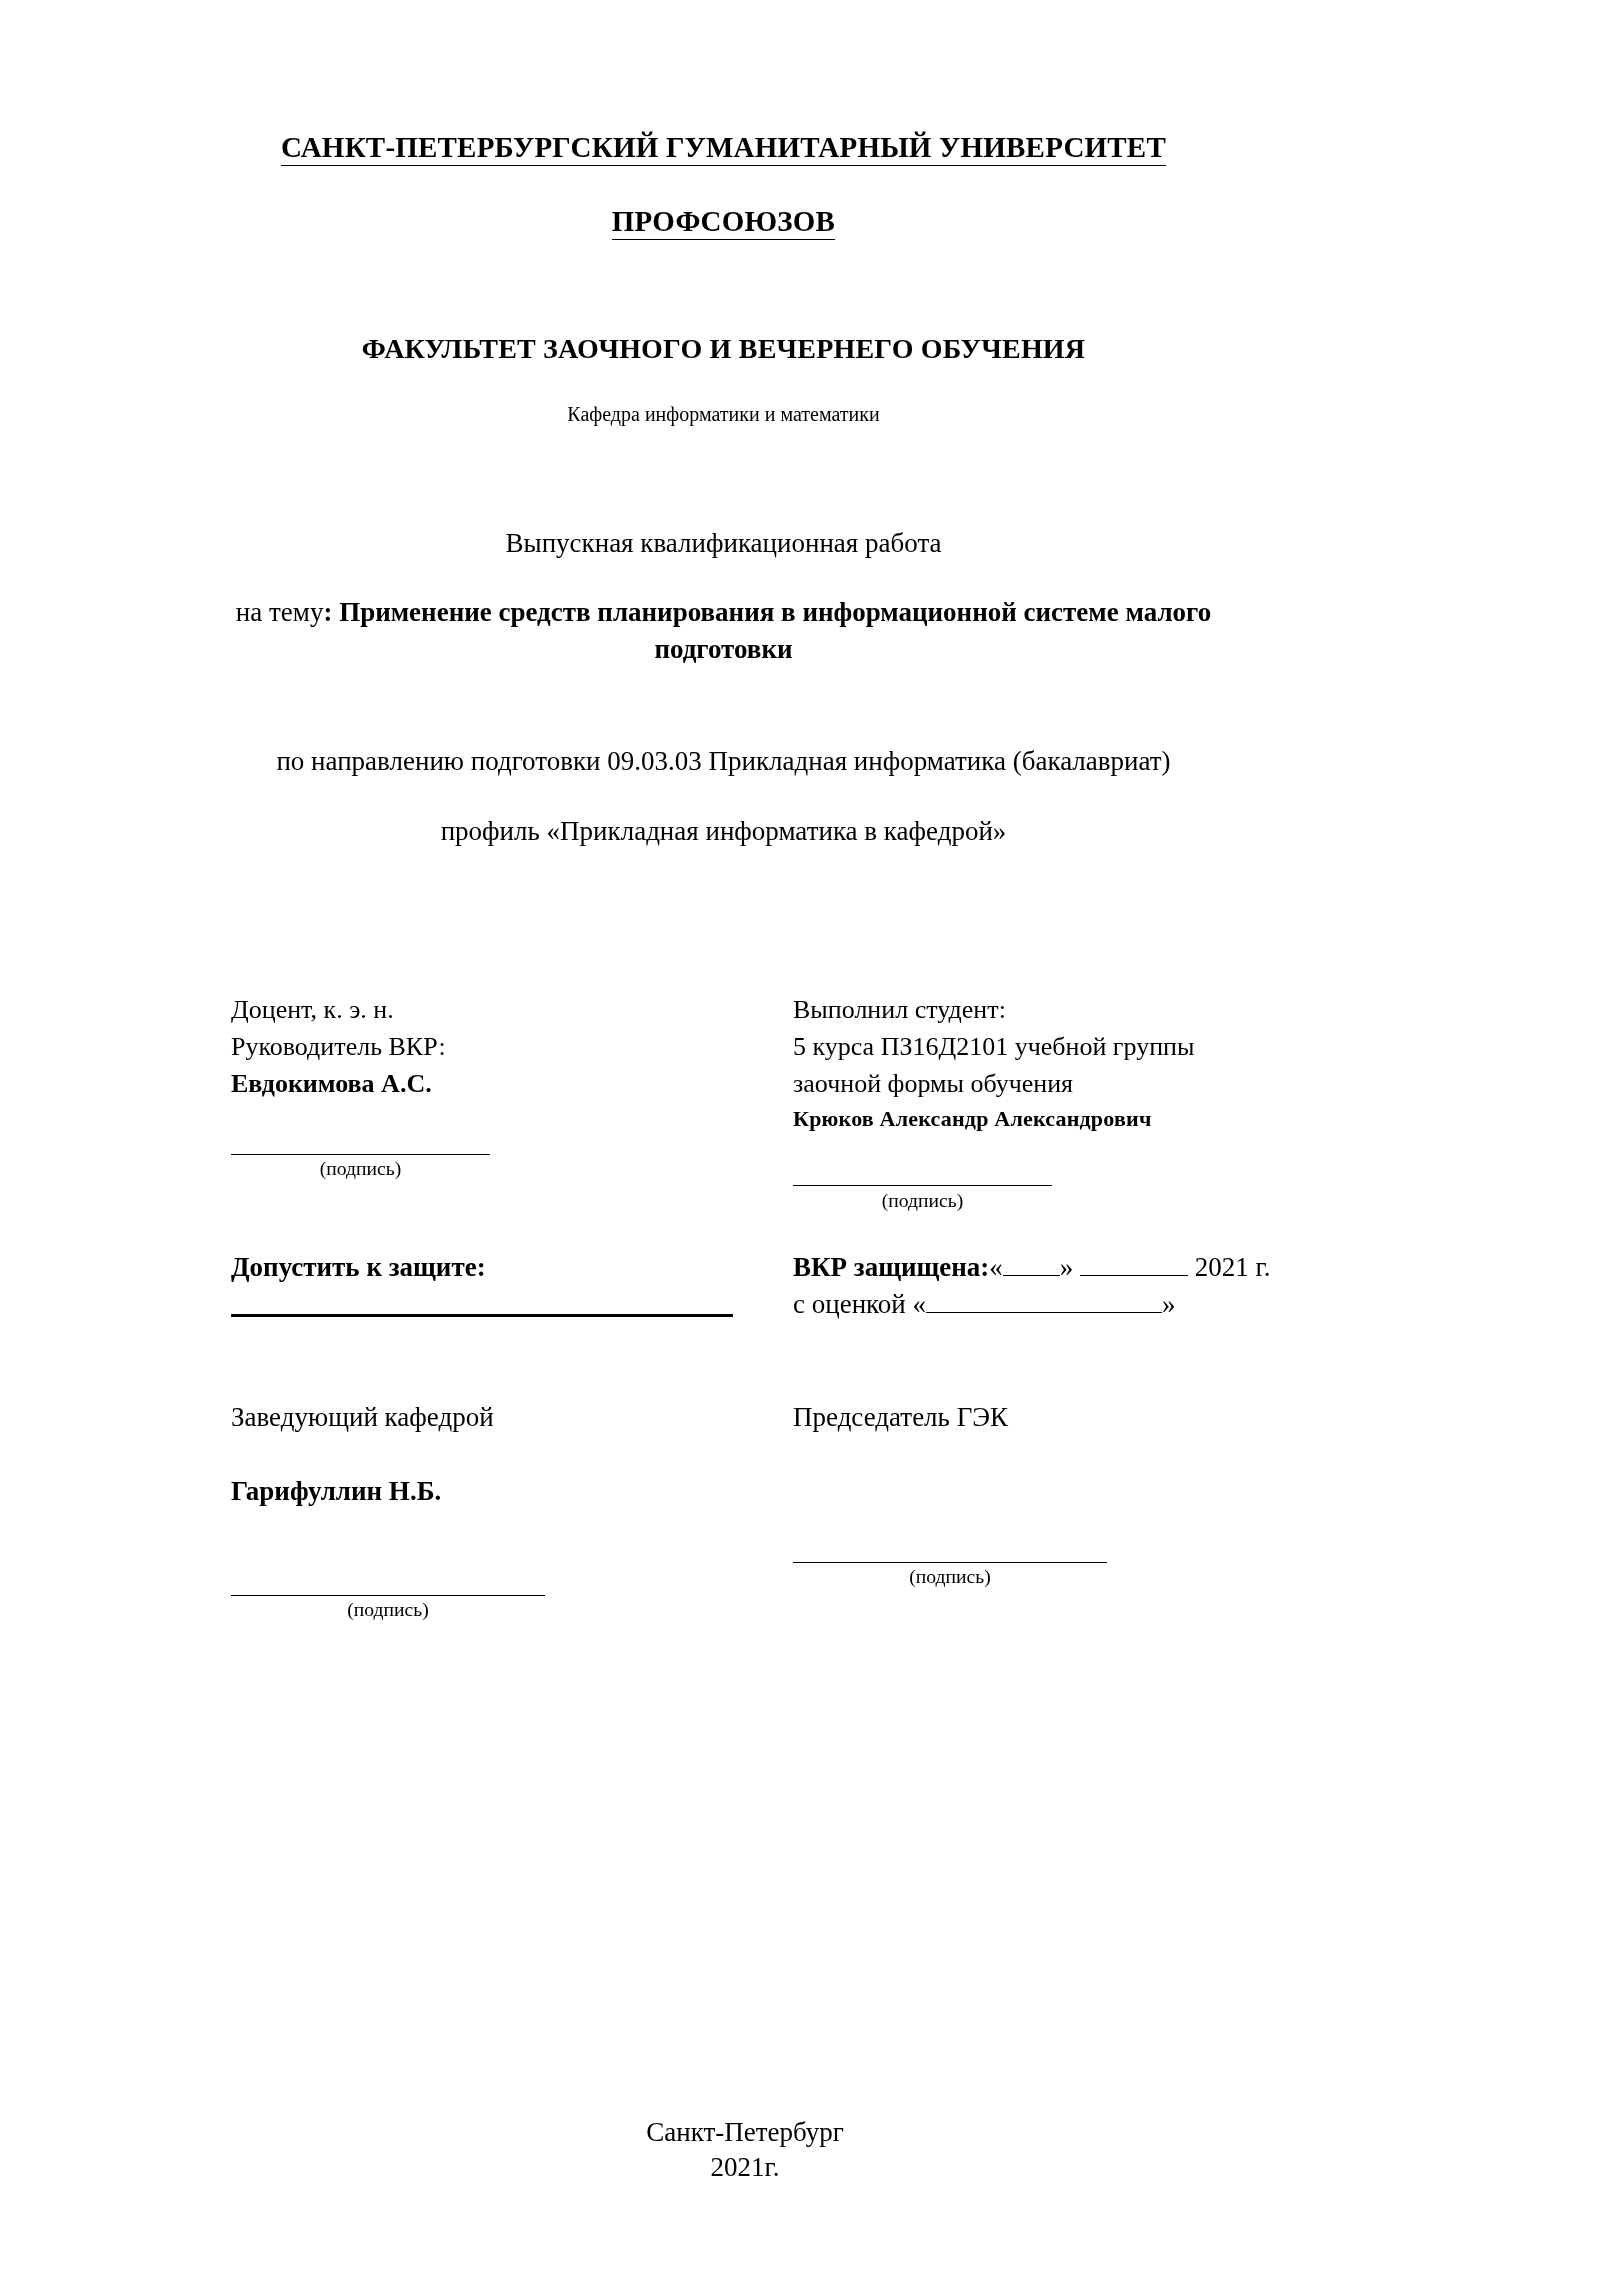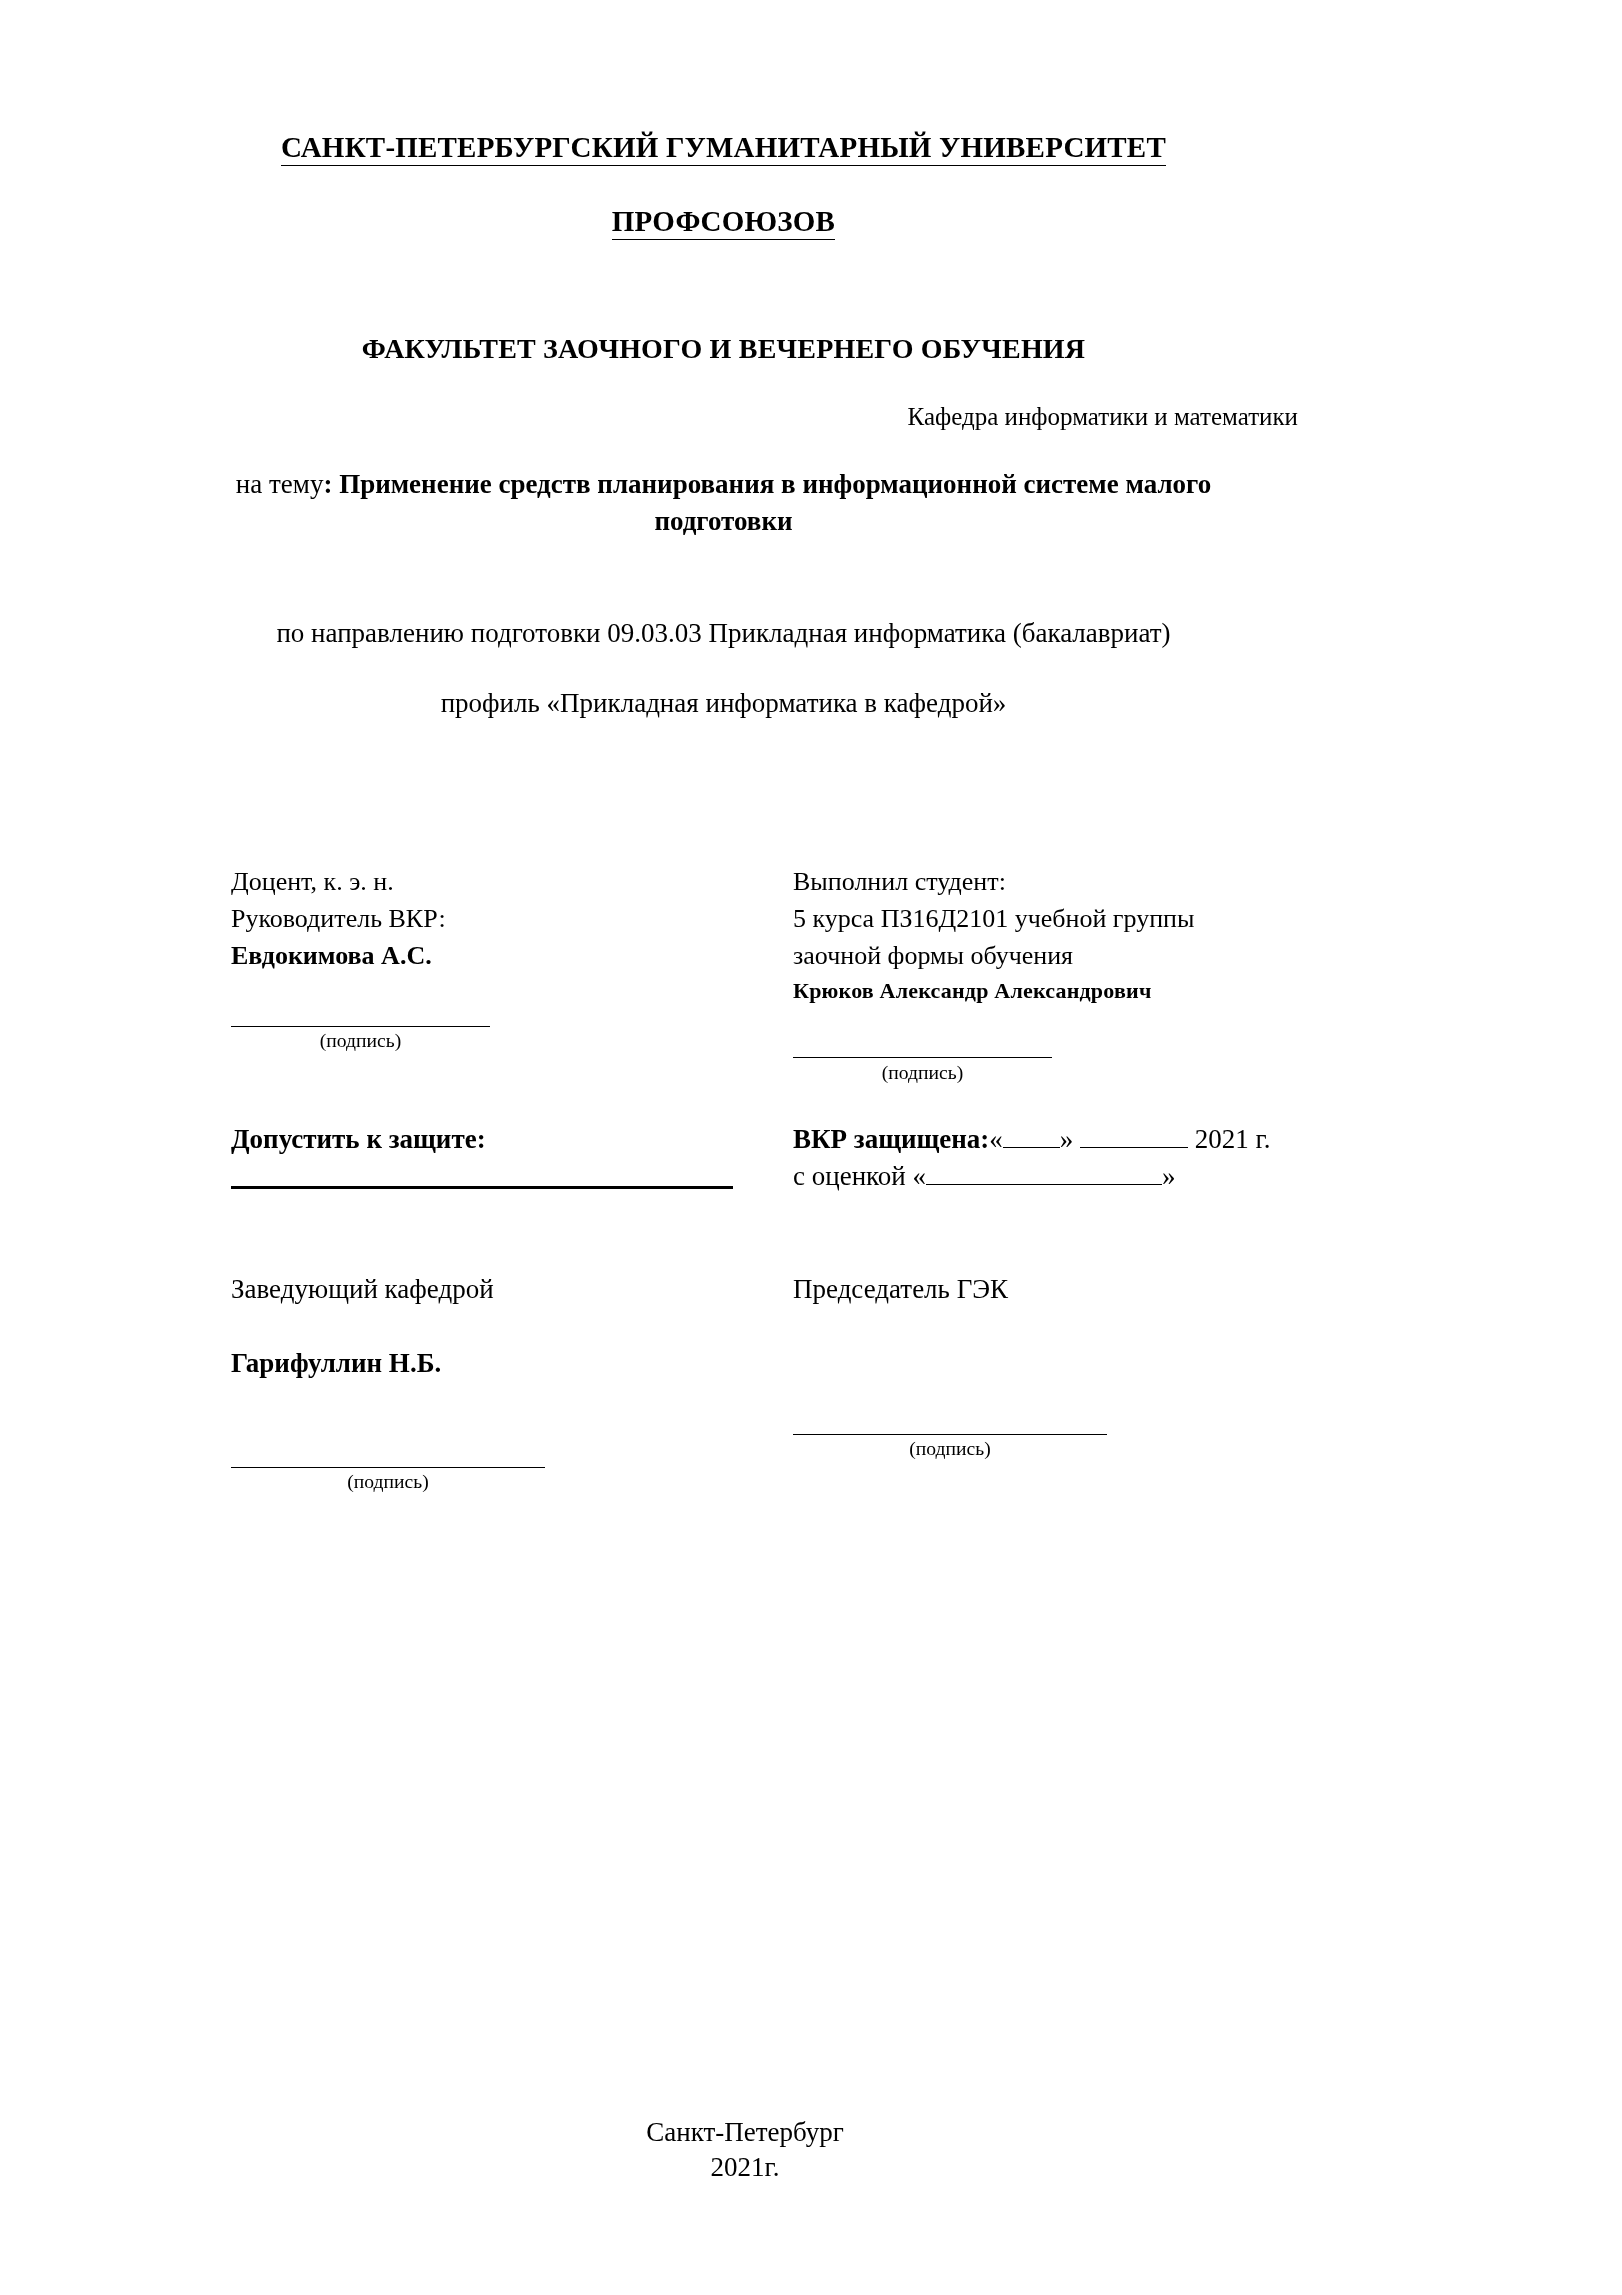--- a/index.html
+++ b/index.html
@@ -41,22 +41,22 @@
   }
 
   .faculty {
     text-align: center;
     font-weight: bold;
     font-size: 28px;
     margin-top: 93px;
     letter-spacing: 0.2px;
   }
   .department {
-    text-align: right;
-    font-size: 25px;
+    text-align: center;
+    font-size: 20px;
     margin-top: 38px;
   }
 
   .work-type {
     text-align: center;
     font-size: 27px;
     margin-top: 102px;
   }
   .topic {
     text-align: center;
@@ -225,20 +225,21 @@
   <div class="univ-line">
     <span>САНКТ-ПЕТЕРБУРГСКИЙ ГУМАНИТАРНЫЙ УНИВЕРСИТЕТ</span>
   </div>
   <div class="univ-line second">
     <span>ПРОФСОЮЗОВ</span>
   </div>
 
   <div class="faculty">ФАКУЛЬТЕТ ЗАОЧНОГО И ВЕЧЕРНЕГО ОБУЧЕНИЯ</div>
   <div class="department">Кафедра информатики и математики</div>
 
+  <div class="work-type">Выпускная квалификационная работа</div>
 
   <div class="topic">
     <span>на тему</span><b>:</b>
     <b>Применение средств планирования в информационной системе</b>
     <b>малого подготовки</b>
   </div>
 
   <div class="direction">по направлению подготовки 09.03.03 Прикладная информатика (бакалавриат)</div>
   <div class="profile">профиль «Прикладная информатика в кафедрой»</div>
 

